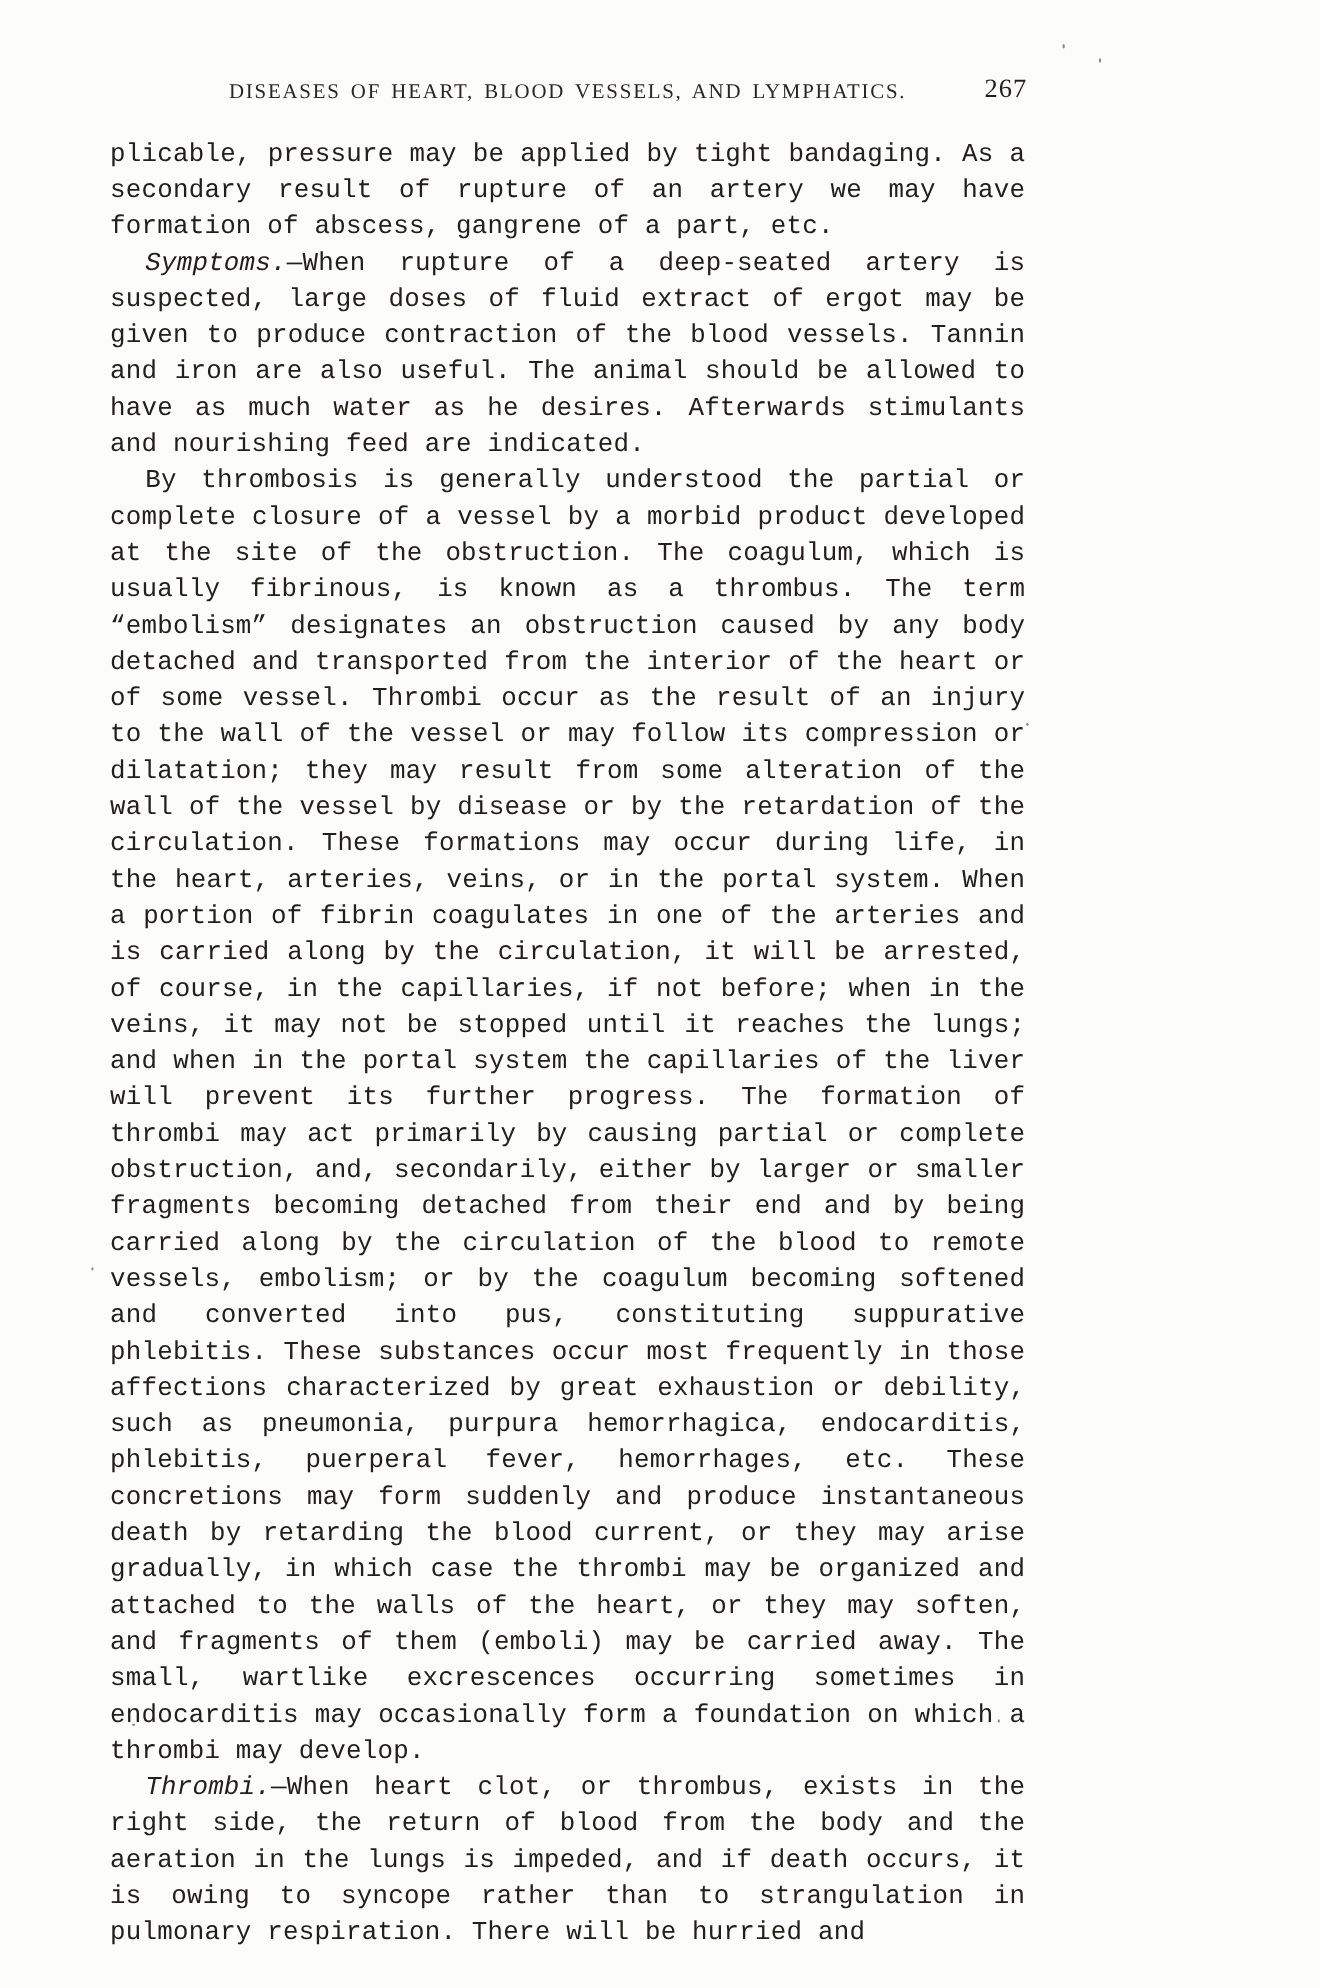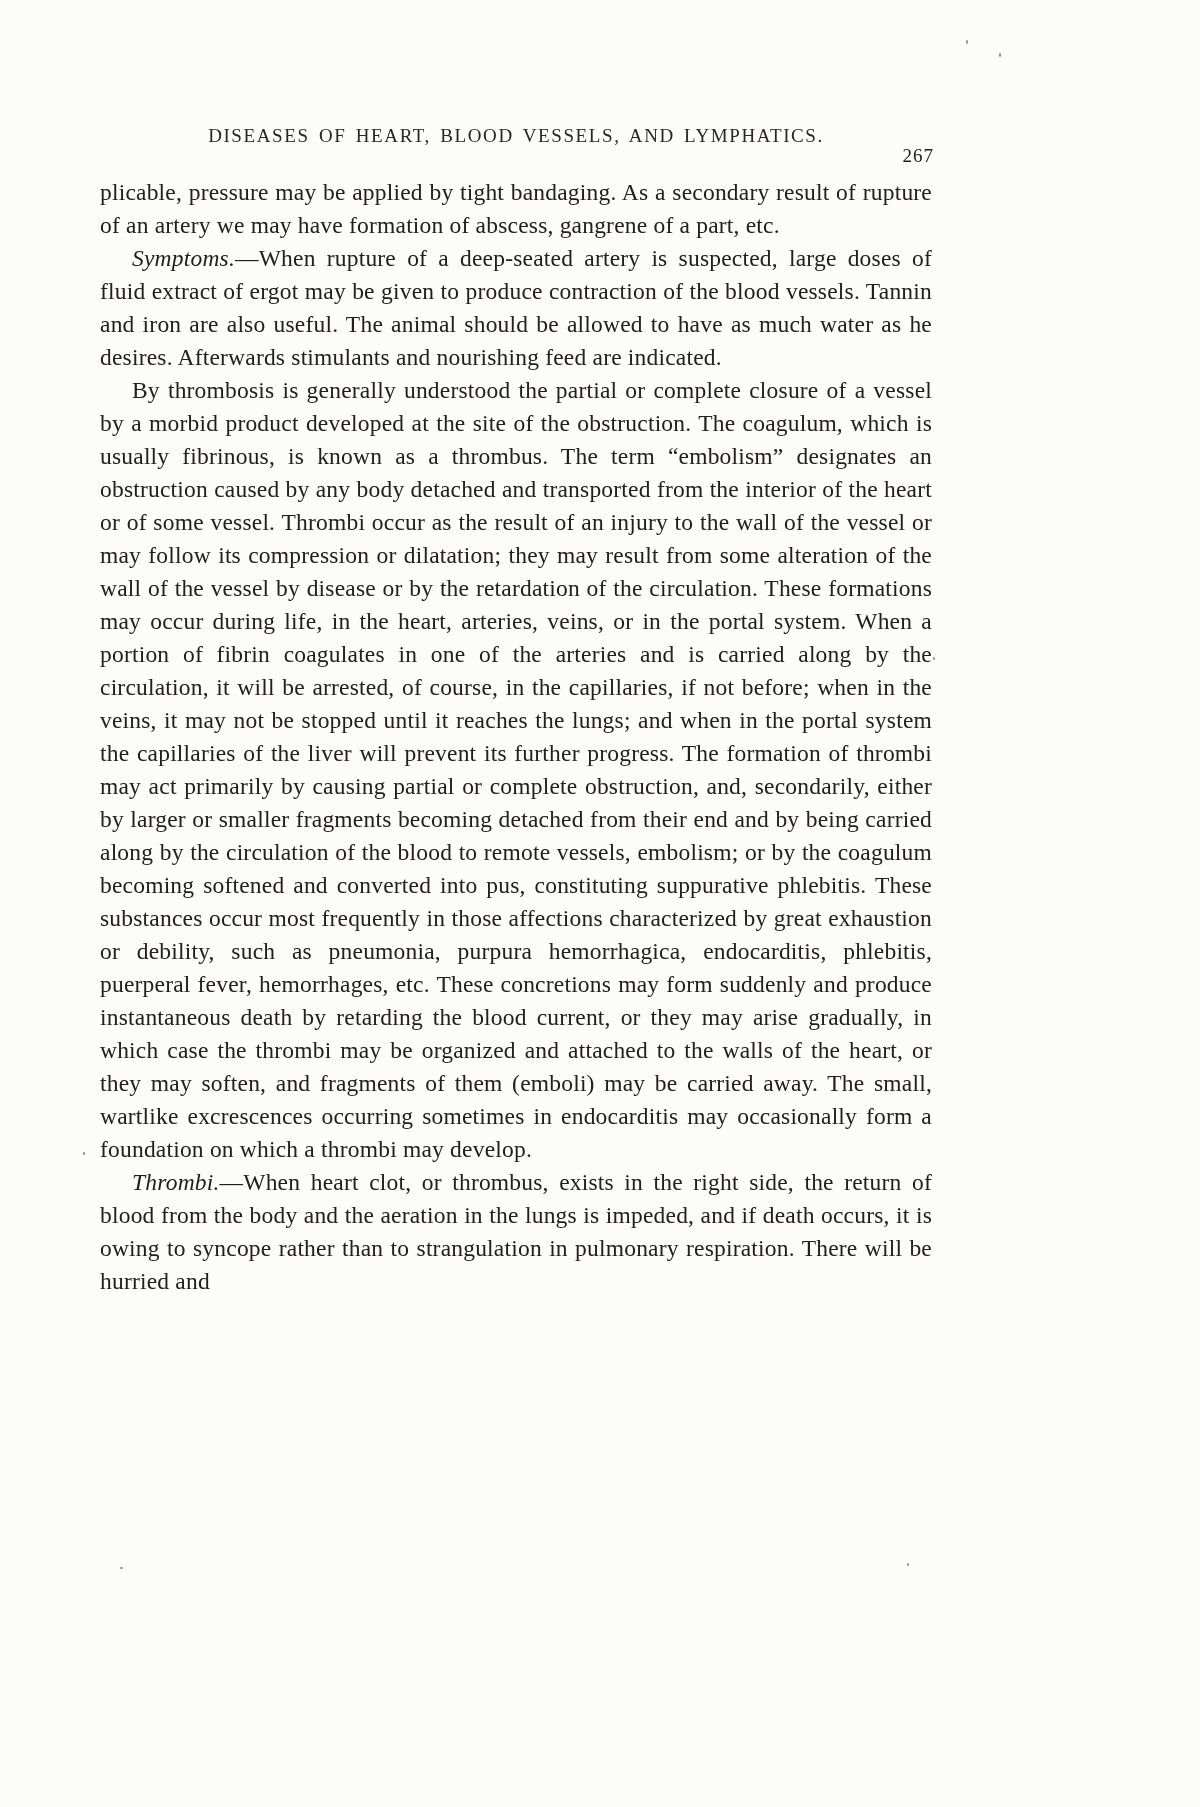--- a/index.html
+++ b/index.html
@@ -12,21 +12,21 @@
   body {
     font-family: "Liberation Serif", "DejaVu Serif", serif;
     color: #23201c;
   }
 
   .page {
     position: relative;
     width: 1200px;
     height: 1807px;
     background: #fcfcfa;
-    padding: 120px 268px 0 100px;
+    padding: 68px 268px 0 100px;
     overflow: hidden;
   }
 
   .running-head {
     position: relative;
     width: 100%;
     text-align: center;
     margin-bottom: 26px;
     height: 30px;
   }
@@ -37,31 +37,31 @@
     letter-spacing: 1.6px;
     word-spacing: 3px;
     color: #2a2723;
     padding-top: 5px;
   }
 
   .page-number {
     position: absolute;
     right: -2px;
     top: 0;
-    font-size: 19px;
+    font-size: 24px;
     letter-spacing: 1px;
     color: #23201c;
-    margin-top: 25px;
   }
 
   .text-block {
     font-size: 23.5px;
     line-height: 33px;
     letter-spacing: 0.2px;
     text-align: justify;
+    font-family: Liberation Mono, monospace;
   }
 
   .para {
     text-align: justify;
   }
 
   .indent {
     text-indent: 32px;
   }
 

